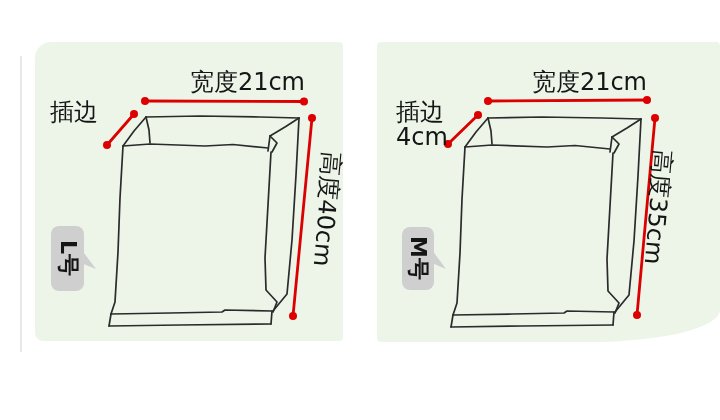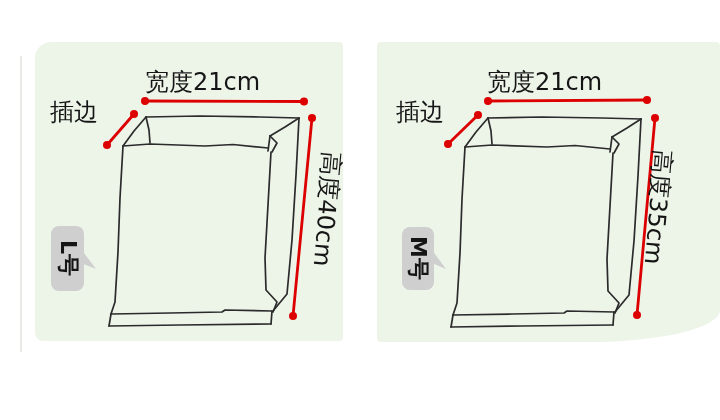--- a/index.html
+++ b/index.html
@@ -20,21 +20,21 @@
     left:377px;top:42px;width:343px;height:300px;
     border-radius:4px 4px 4px 4px;
     border-bottom-right-radius:130px 32px;
   }
   .edge-line{
     position:absolute;left:20px;top:56px;width:2px;height:296px;
     background:#e9e9e6;
   }
   svg.diagram{position:absolute;left:0;top:0;z-index:2;}
   .lbl{position:absolute;z-index:3;line-height:1.06;white-space:nowrap;}
-  .width-lbl{font-size:24px;text-align:left;width:160px;}
+  .width-lbl{font-size:24px;text-align:right;width:160px;}
   .width-lbl-left{left:145px;top:70px;}
   .width-lbl-right{left:487px;top:70px;}
   .gusset-lbl{font-size:24px;line-height:25px;}
   .gusset-lbl-left{left:50px;top:100px;}
   .gusset-lbl-right{left:396px;top:100px;}
   .height-lbl{
     font-size:24px;
     transform:translate(-50%,-50%) rotate(95deg);
     transform-origin:center;
   }
@@ -136,15 +136,16 @@
 <div class="lbl width-lbl width-lbl-left">宽度21cm</div>
 <div class="lbl gusset-lbl gusset-lbl-left">
   <div>插边</div>
 </div>
 <div class="lbl height-lbl height-lbl-left">高度40cm</div>
 <div class="lbl bubble-lbl bubble-lbl-left">L号</div>
 
 <div class="lbl width-lbl width-lbl-right">宽度21cm</div>
 <div class="lbl gusset-lbl gusset-lbl-right">
   <div>插边</div>
+  <div>4cm</div>
 </div>
 <div class="lbl height-lbl height-lbl-right">高度35cm</div>
 <div class="lbl bubble-lbl bubble-lbl-right">M号</div>
 
 </body></html>

